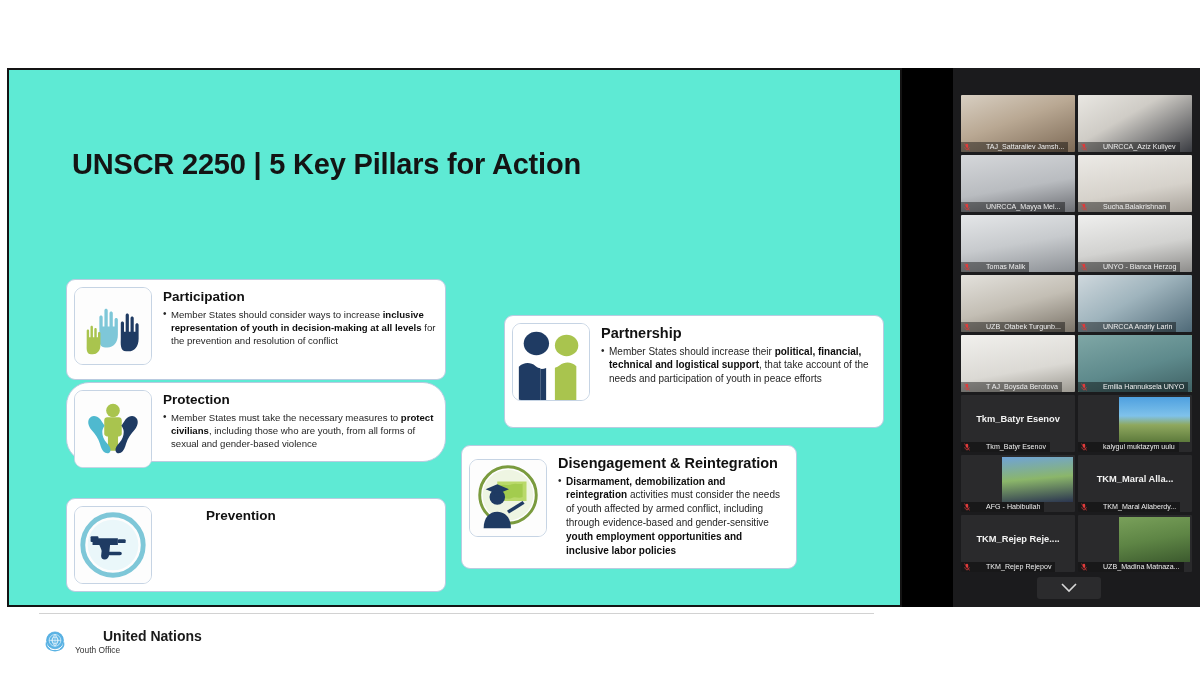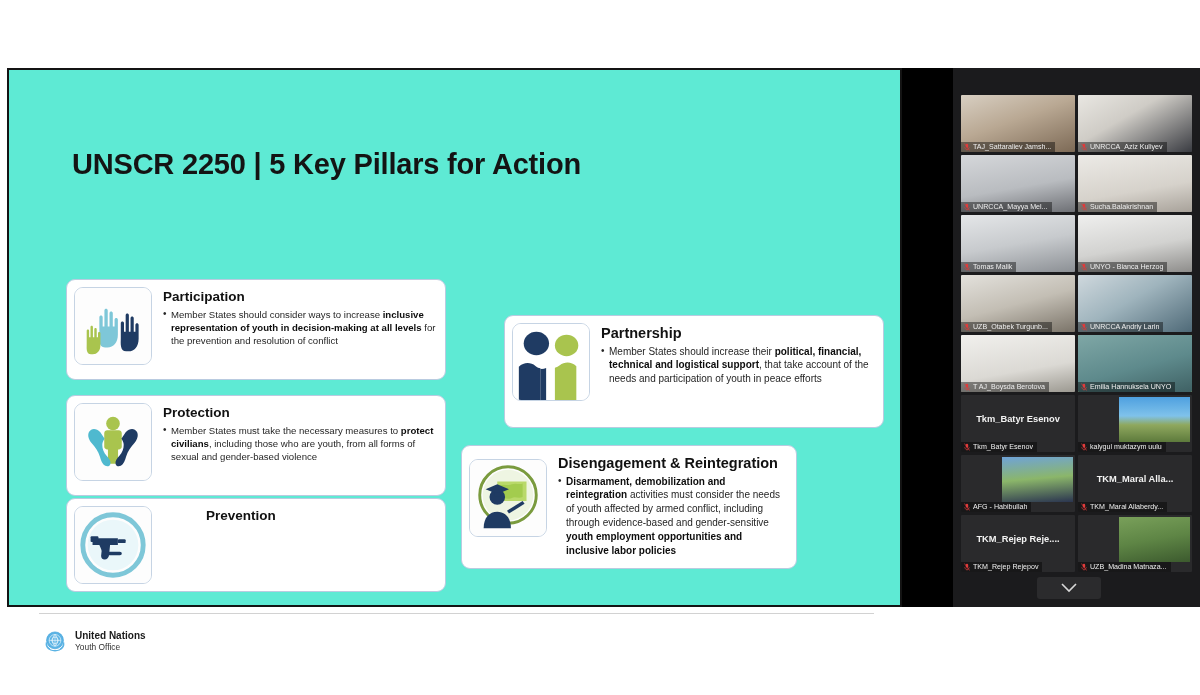--- a/index.html
+++ b/index.html
@@ -56,21 +56,21 @@
     font-size: 9.6px; color: #262626; line-height: 1.38;
     position: relative; padding-left: 8px;
   }
   .card-text::before {
     content: "\2022"; position: absolute; left: 0; top: -1px;
     font-size: 10px; color: #262626;
   }
   .card-text b { font-weight: bold; color: #0d0d0d; }
 
   #card-participation { left: 57px; top: 209px; width: 380px; height: 101px; }
-  #card-protection   { left: 57px; top: 325px; width: 380px; height: 101px; }
+  #card-protection   { left: 57px; top: 312px; width: 380px; height: 80px; border-radius: 23px; }
   #card-prevention   { left: 57px; top: 428px; width: 380px; height: 94px; gap: 43px; }
   #card-partnership  { left: 452px; top: 245px; width: 380px; height: 113px; margin-left: 43px; }
   #card-disengagement{ left: 452px; top: 375px; width: 336px; height: 124px; }
 
   #card-partnership .card-head,
   #card-disengagement .card-head { font-size: 14.5px; }
   #card-partnership .card-text,
   #card-disengagement .card-text { font-size: 10px; }
   #card-disengagement { align-items: flex-start; }
   #card-disengagement .card-icon { margin-top: 6px; }
@@ -82,21 +82,21 @@
   .footer-rule {
     position: absolute; left: 30px; top: 543px;
     width: 835px; height: 1px; background: #d2d2d2;
   }
   .un-logo-wrap {
     position: absolute; left: 33px; top: 558px;
     display: flex; align-items: center; gap: 7px;
   }
   .un-emblem { width: 26px; height: 26px; }
   .un-text { line-height: 1.2; }
-  .un-line1 { font-size: 10px; font-weight: bold; color: #1a1a1a; }
+  .un-line1 { font-size: 14px; font-weight: bold; color: #1a1a1a; margin-left: 28px; }
   .un-line2 { font-size: 8.4px; color: #333; }
 
   
   .zoom-backdrop {
     position: absolute; left: 902px; top: 68px;
     width: 298px; height: 539px; background: #000000;
   }
   .zoom-gallery {
     position: absolute; left: 953px; top: 68px;
     width: 247px; height: 539px;
@@ -118,21 +118,21 @@
     position: relative;
     height: 57px;
     background: #2a2a2c;
     overflow: hidden;
     border-radius: 1px;
   }
   .tile.active { outline: 2px solid #d9e34a; outline-offset: -2px; }
   .tile-video { position: absolute; inset: 0; }
   .tile-name {
     position: absolute; left: 0; bottom: 0;
-    display: flex; align-items: center; gap: 3px;
+    display: flex; align-items: center; gap: 16px;
     padding: 1px 4px 1px 3px;
     max-width: 100%;
     background: rgba(0,0,0,0.42);
     font-size: 7.1px; color: #efefef;
     white-space: nowrap; overflow: hidden; text-overflow: ellipsis;
   }
   .mic-icon { flex: 0 0 auto; width: 6px; height: 8px; }
   .tile-bigname {
     position: absolute; inset: 0;
     display: flex; align-items: center; justify-content: center;

